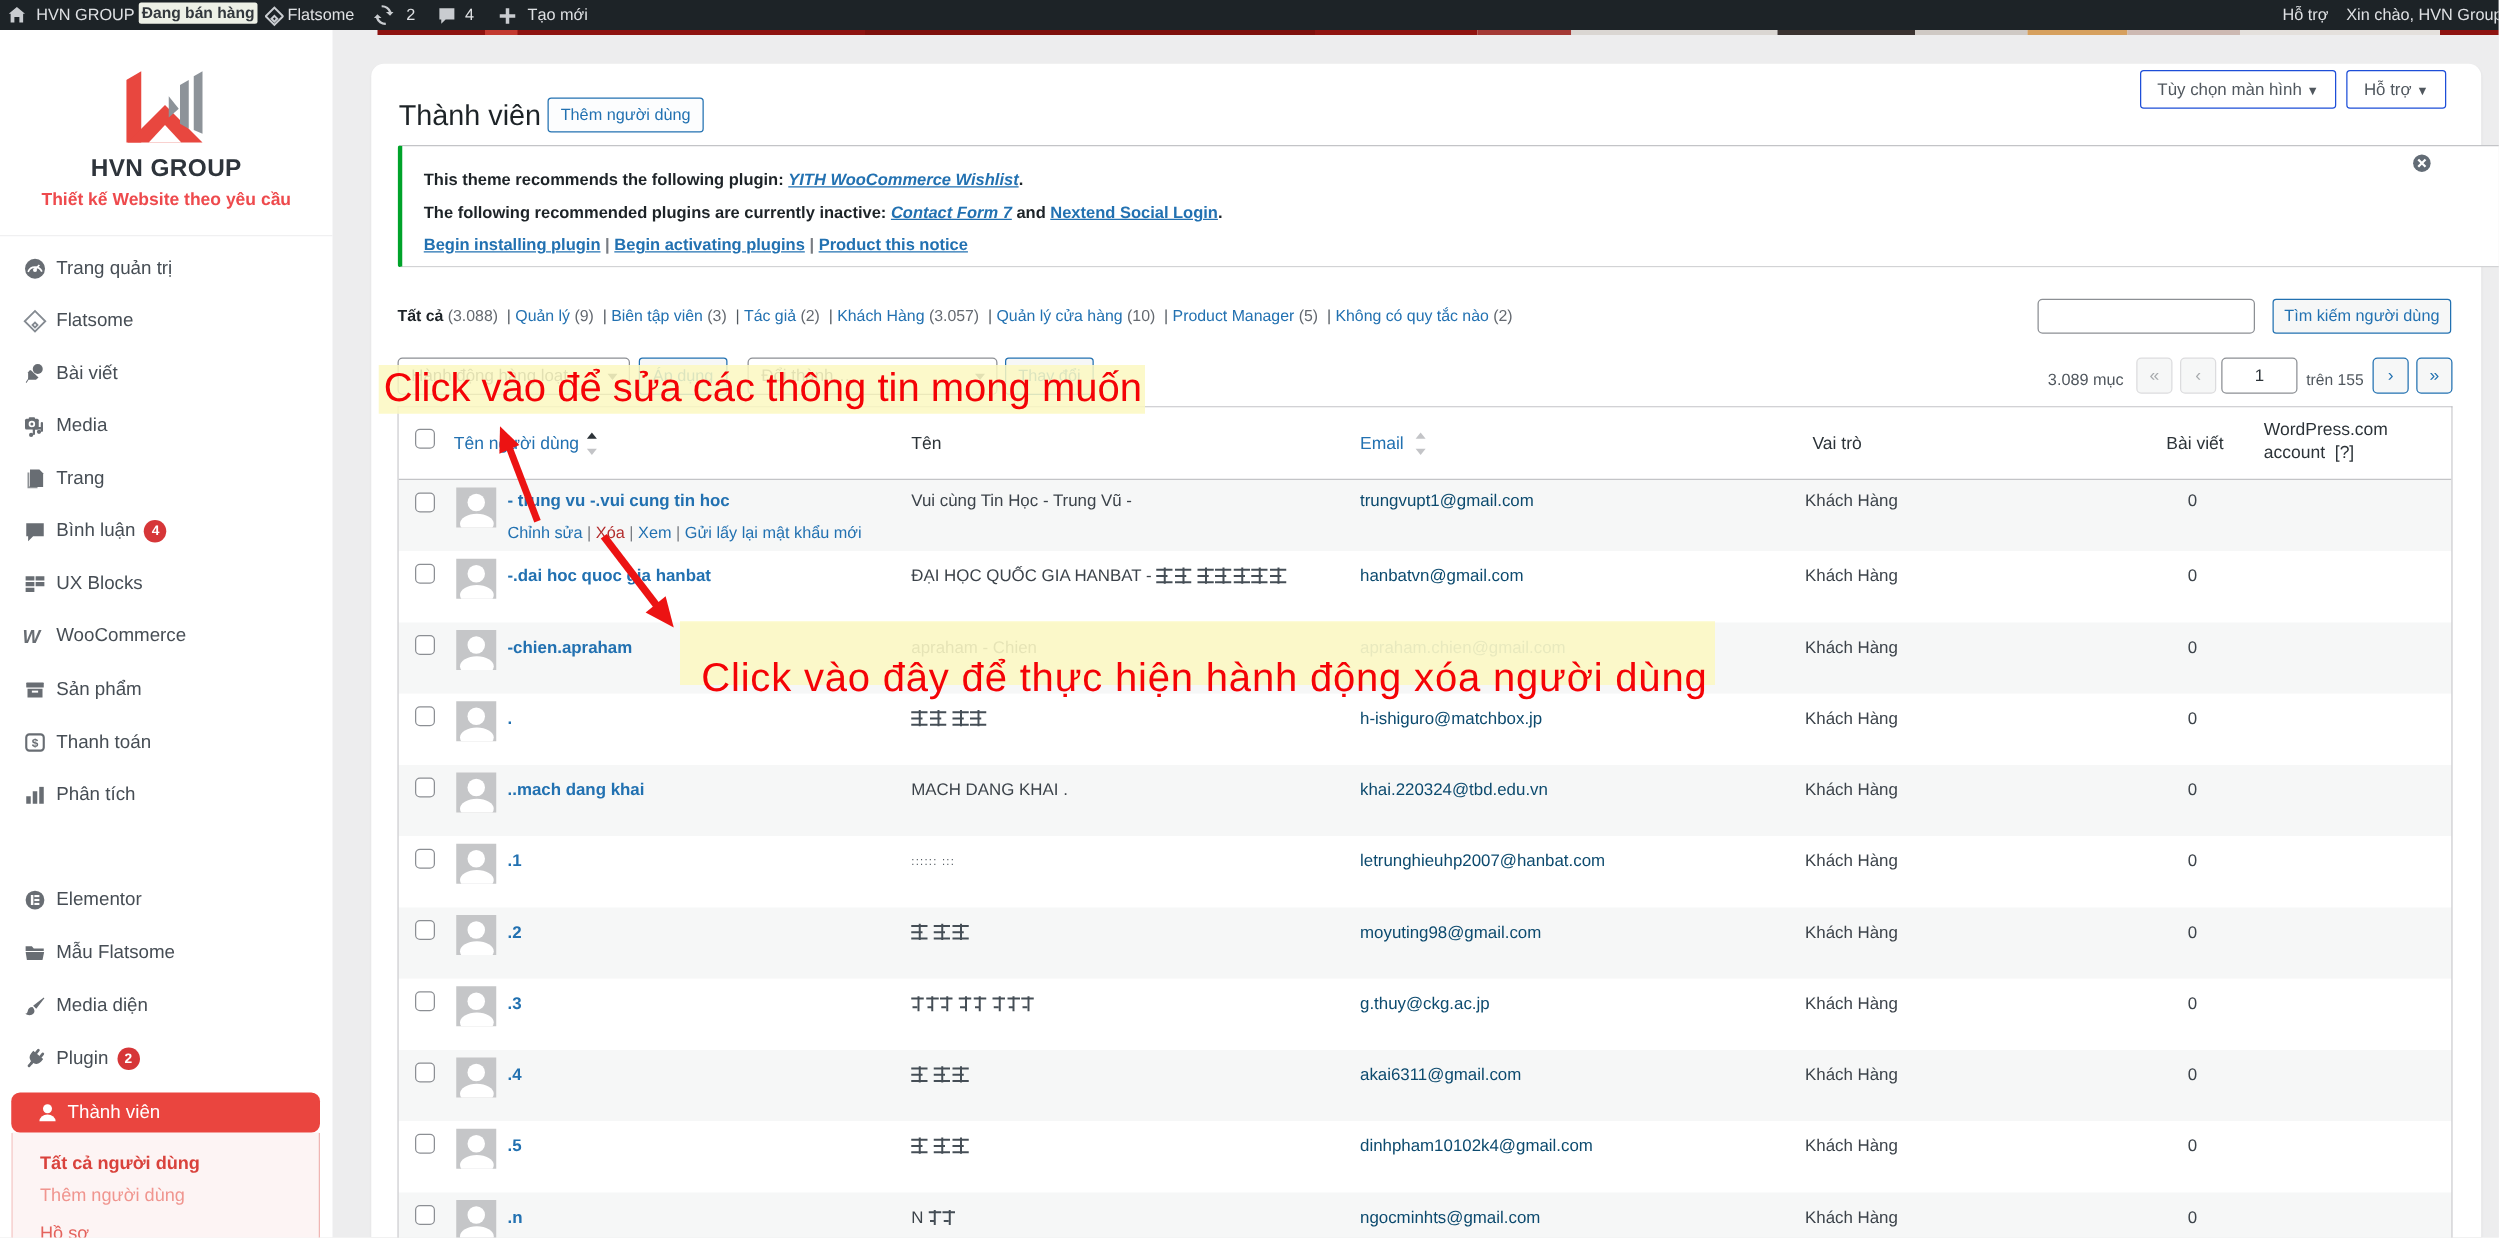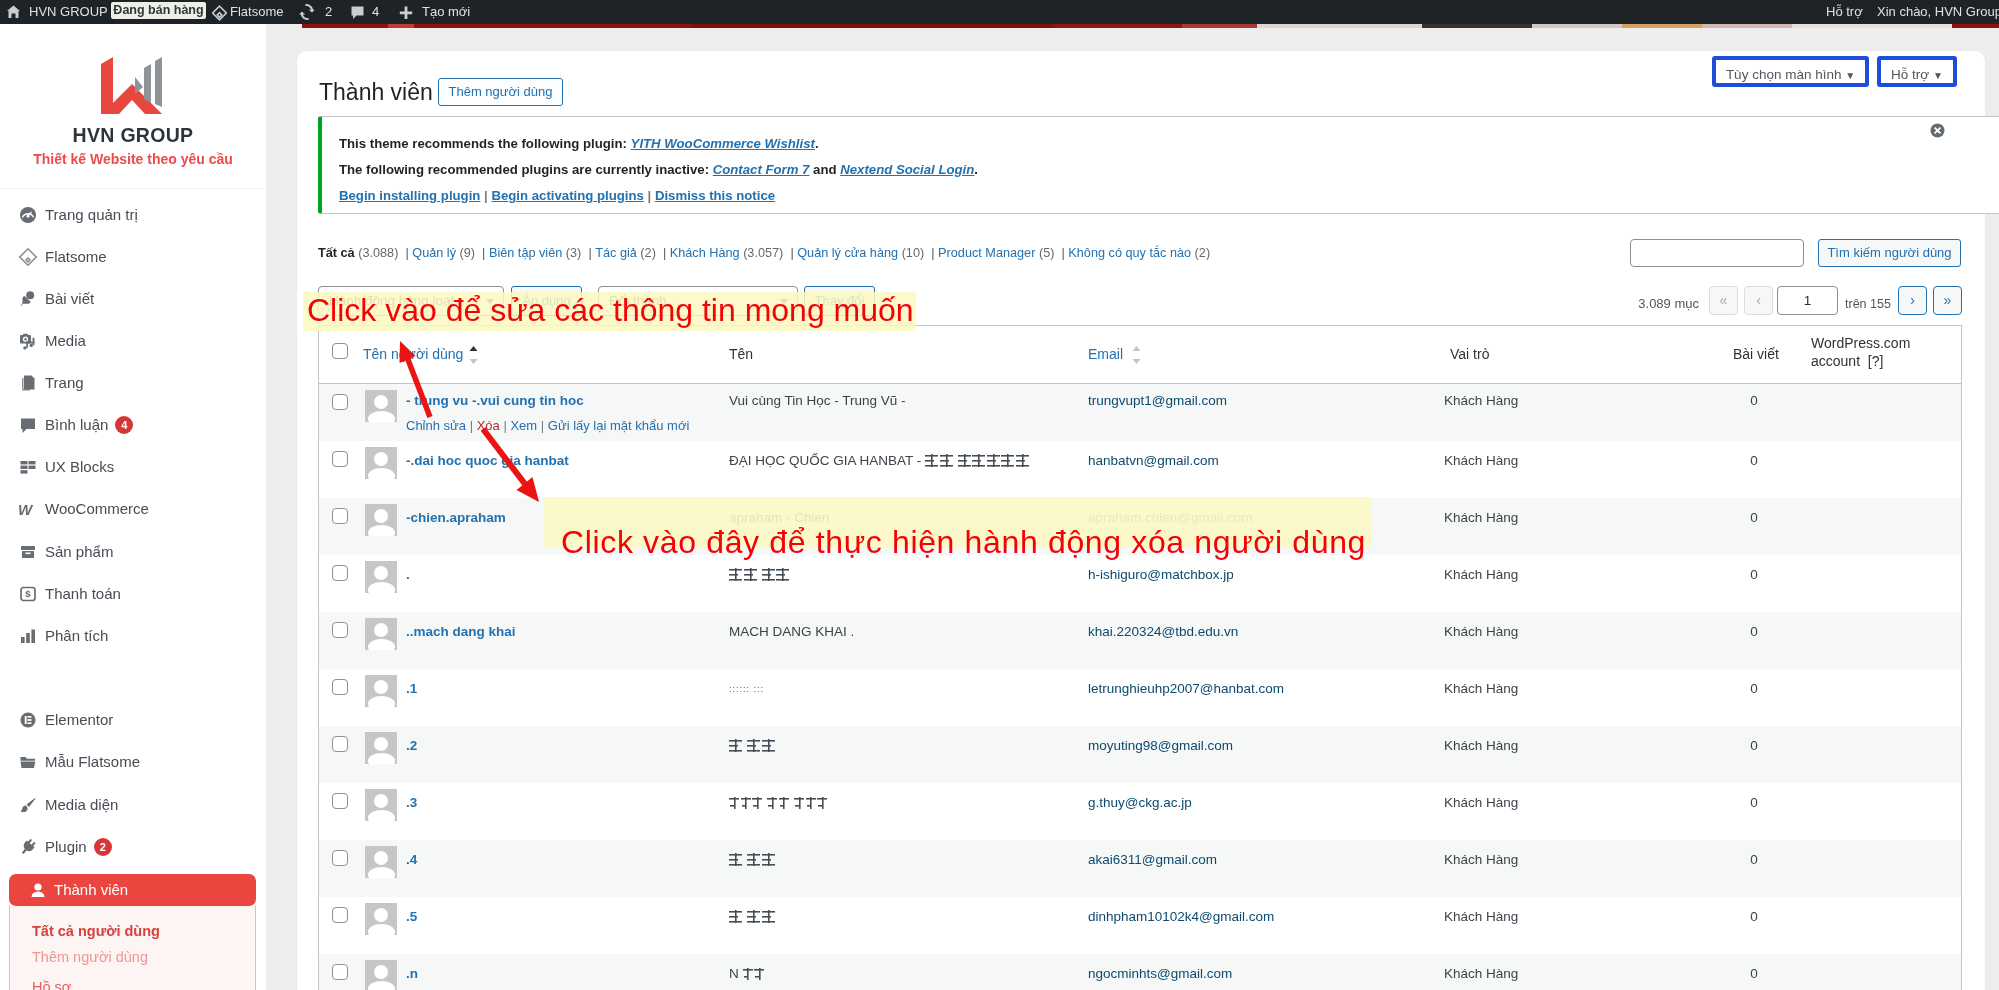--- a/index.html
+++ b/index.html
@@ -18,21 +18,21 @@
 .mi{position:absolute;left:0;width:266px;height:42px;color:#464d54;font-size:15px}
 .mi .ic{position:absolute;left:18px;top:11px;width:20px;height:20px}
 .mi .tx{position:absolute;left:45px;top:11px;line-height:20px}
 .badge{display:inline-block;min-width:18px;height:18px;margin-left:7px;background:#d63638;border-radius:50%;color:#fff;font-size:11px;line-height:18px;text-align:center;font-weight:bold;vertical-align:1px}
 #active-mi{position:absolute;left:9px;top:850px;width:247px;height:32px;background:#ea453f;border-radius:7px;color:#fff;font-size:15px;z-index:12}
 #active-mi .tx{position:absolute;left:45px;top:6px;line-height:20px}
 #submenu{position:absolute;left:9px;top:882px;width:247px;height:90px;background:#fdf4f4;border:1px solid #f0b6b4;border-top:none;border-radius:0 0 7px 7px;z-index:11}
 #submenu div{position:absolute;left:22px;font-size:14.5px}
 
 #card{position:absolute;left:297px;top:51px;width:1688px;height:939px;background:#fff;border-radius:10px 10px 0 0;box-shadow:0 1px 2px rgba(0,0,0,.05);z-index:5}
-.metabtn{position:absolute;top:5px;height:31px;background:#fff;border:4px solid #1d4ed8;border-radius:3px;color:#50575e;font-size:13.5px;line-height:29px;text-align:center}
+.metabtn{position:absolute;top:5px;height:31px;background:#fff;border:1px solid #1d4ed8;border-radius:3px;color:#50575e;font-size:13.5px;line-height:29px;text-align:center}
 #h1{position:absolute;left:22px;top:28px;font-size:23px;font-weight:400;color:#1d2327}
 #addbtn{position:absolute;left:141px;top:27px;width:125px;height:28px;border:1px solid #2271b1;border-radius:3px;background:#fcfdfe;color:#2271b1;font-size:13px;line-height:26px;text-align:center}
 #notice{position:absolute;left:21px;top:65px;width:1788px;height:98px;background:#fff;border:1px solid #c3c4c7;border-left:4px solid #00a32a;border-radius:3px;font-size:13.2px;color:#1d2327;font-weight:bold}
 #notice p{position:absolute;left:17px;white-space:nowrap}
 #notice a{color:#2271b1}
 #dismiss{position:absolute;left:1633px;top:72px;width:15px;height:15px}
 #filters{position:absolute;left:21px;top:195px;font-size:12.7px;color:#50575e;white-space:nowrap}
 #filters a{color:#2271b1;text-decoration:none}
 
 .wpsel{position:absolute;height:30px;border:1px solid #8c8f94;border-radius:4px;background:#fff;color:#50575e;font-size:13.5px;line-height:28px;padding-left:10px}
@@ -286,22 +286,22 @@
     <div style="top:73px;color:#e4625c">Hồ sơ</div>
   </div>
 </div>
 <div id="card">
   <div class="metabtn" style="left:1415px;width:157px">Tùy chọn màn hình <span style="font-size:10px;color:#50575e">▼</span></div>
   <div class="metabtn" style="left:1580px;width:80px">Hỗ trợ <span style="font-size:10px;color:#50575e">▼</span></div>
   <div id="h1">Thành viên</div>
   <div id="addbtn">Thêm người dùng</div>
   <div id="notice">
     <p style="top:19px">This theme recommends the following plugin: <a style="font-style:italic;text-decoration:underline">YITH WooCommerce Wishlist</a>.</p>
-    <p style="top:45px">The following recommended plugins are currently inactive: <a style="font-style:italic;text-decoration:underline">Contact Form 7</a> and <a style="font-style:italic;text-decoration:underline">Nextend Social Login</a>.</p>
-    <p style="top:71px"><a style="text-decoration:underline">Begin installing plugin</a> <span style="color:#787c82">|</span> <a style="text-decoration:underline">Begin activating plugins</a> <span style="color:#787c82">|</span> <a style="text-decoration:underline">Dismiss this notice</a></p>
+    <p style="top:45px">The following recommended plugins are currently inactive: <a style="font-style:italic;text-decoration:underline">Contact Form 7</a> and <a style="text-decoration:underline">Nextend Social Login</a>.</p>
+    <p style="top:71px"><a style="text-decoration:underline">Begin installing plugin</a> <span style="color:#787c82">|</span> <a style="text-decoration:underline">Begin activating plugins</a> <span style="color:#787c82">|</span> <a style="text-decoration:underline">Product this notice</a></p>
   </div>
   <svg id="dismiss" width="15" height="15" viewBox="0 0 15 15">
       <circle cx="7.5" cy="7.5" r="7" fill="#636c76"></circle>
       <path d="M4.6 4.6 L10.4 10.4 M10.4 4.6 L4.6 10.4" stroke="#fff" stroke-width="1.8"></path>
     </svg>
   <div id="filters"><b style="color:#1d2327">Tất cả</b> <span style="color:#646970">(3.088)</span> &nbsp;|&nbsp;<a>Quản lý</a> <span style="color:#646970">(9)</span> &nbsp;|&nbsp;<a>Biên tập viên</a> <span style="color:#646970">(3)</span> &nbsp;|&nbsp;<a>Tác giả</a> <span style="color:#646970">(2)</span> &nbsp;|&nbsp;<a>Khách Hàng</a> <span style="color:#646970">(3.057)</span> &nbsp;|&nbsp;<a>Quản lý cửa hàng</a> <span style="color:#646970">(10)</span> &nbsp;|&nbsp;<a>Product Manager</a> <span style="color:#646970">(5)</span> &nbsp;|&nbsp;<a>Không có quy tắc nào</a> <span style="color:#646970">(2)</span></div>
   <div id="searchbox" style="position:absolute;left:1333px;top:188px;width:174px;height:28px;border:1px solid #8c8f94;border-radius:4px;background:#fff"></div>
   <div class="bluebtn" style="left:1521px;top:188px;width:143px;height:28px;line-height:26px">Tìm kiếm người dùng</div>
   <div class="wpsel" style="left:21px;top:235px;width:186px">Hành động hàng loạt<span class="chev"></span></div>
   <div class="bluebtn" style="left:214px;top:235px;width:71px">Áp dụng</div>

